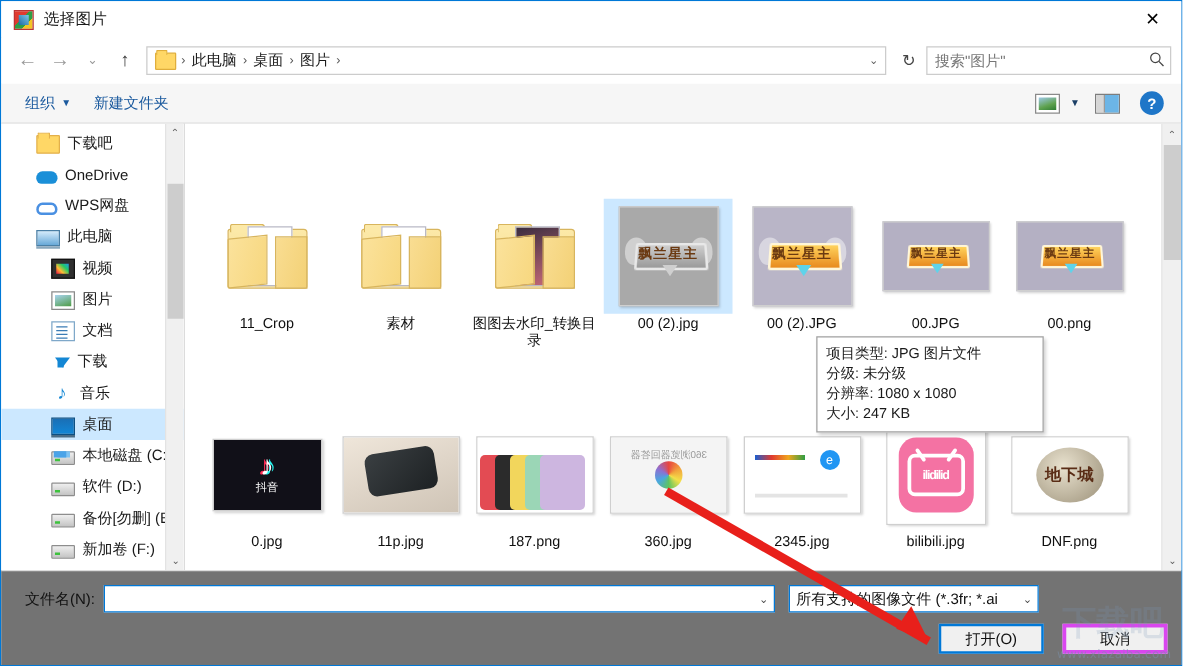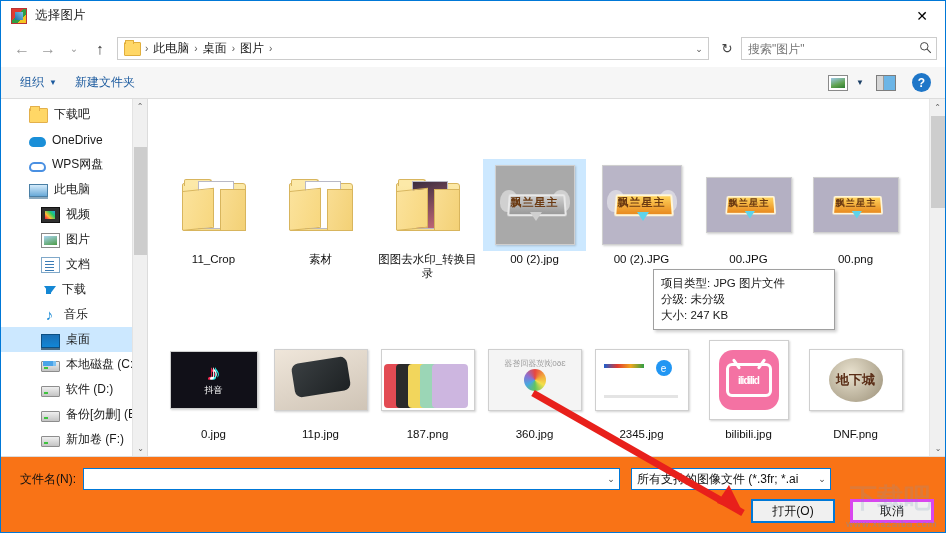--- a/index.html
+++ b/index.html
@@ -394,21 +394,21 @@
     background: #f0f0f0; border-left: 1px solid #e6e6e6; box-sizing: border-box;
   }
   .fp-arrow { height: 16px; display: flex; align-items: center; justify-content: center;
     font-size: 8px; color: #606060; }
   .fp-arrow.down { position: absolute; bottom: 0; width: 16px; }
   .fp-thumb { position: absolute; left: 1px; top: 17px; width: 14px; height: 92px; background: #cdcdcd; }
 
   
   .footer {
     position: absolute; left: 0; top: 455px; width: 944px; height: 76px;
-    background: #f97316; border-top: 1px solid #dcdcdc; box-sizing: border-box;
+    background: #737373; border-top: 1px solid #dcdcdc; box-sizing: border-box;
   }
   .fn-row { position: absolute; left: 0; top: 10px; width: 944px; height: 24px;
     display: flex; align-items: center; }
   .fn-label { width: 75px; text-align: right; font-size: 12px; color: #111;
     margin-right: 7px; white-space: nowrap; }
   .fn-input {
     width: 537px; height: 22px; border: 1px solid #0078d7; background: #fff;
     box-sizing: border-box; display: flex; align-items: center;
   }
   .fn-input input {
@@ -847,20 +847,21 @@
               </div>
             </div>
           </div>
         </div>
 
       </div>
 
       <div class="tooltip">
         <div>项目类型: JPG 图片文件</div>
         <div>分级: 未分级</div>
+        <div>分辨率: 1080 x 1080</div>
         <div>大小: 247 KB</div>
       </div>
 
       <div class="fp-scroll">
         <div class="fp-arrow">⌃</div>
         <div class="fp-thumb"></div>
         <div class="fp-arrow down">⌄</div>
       </div>
     </div>
   </div>

